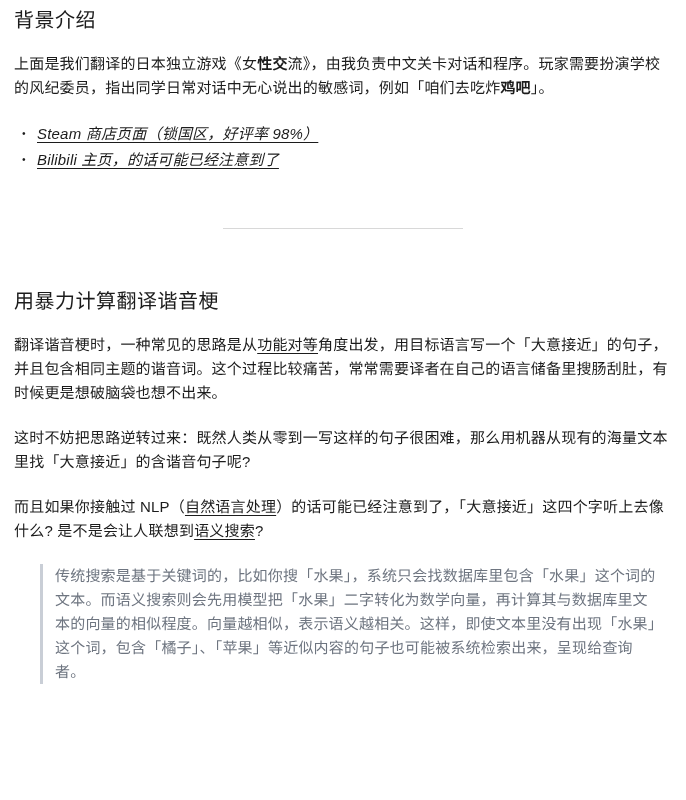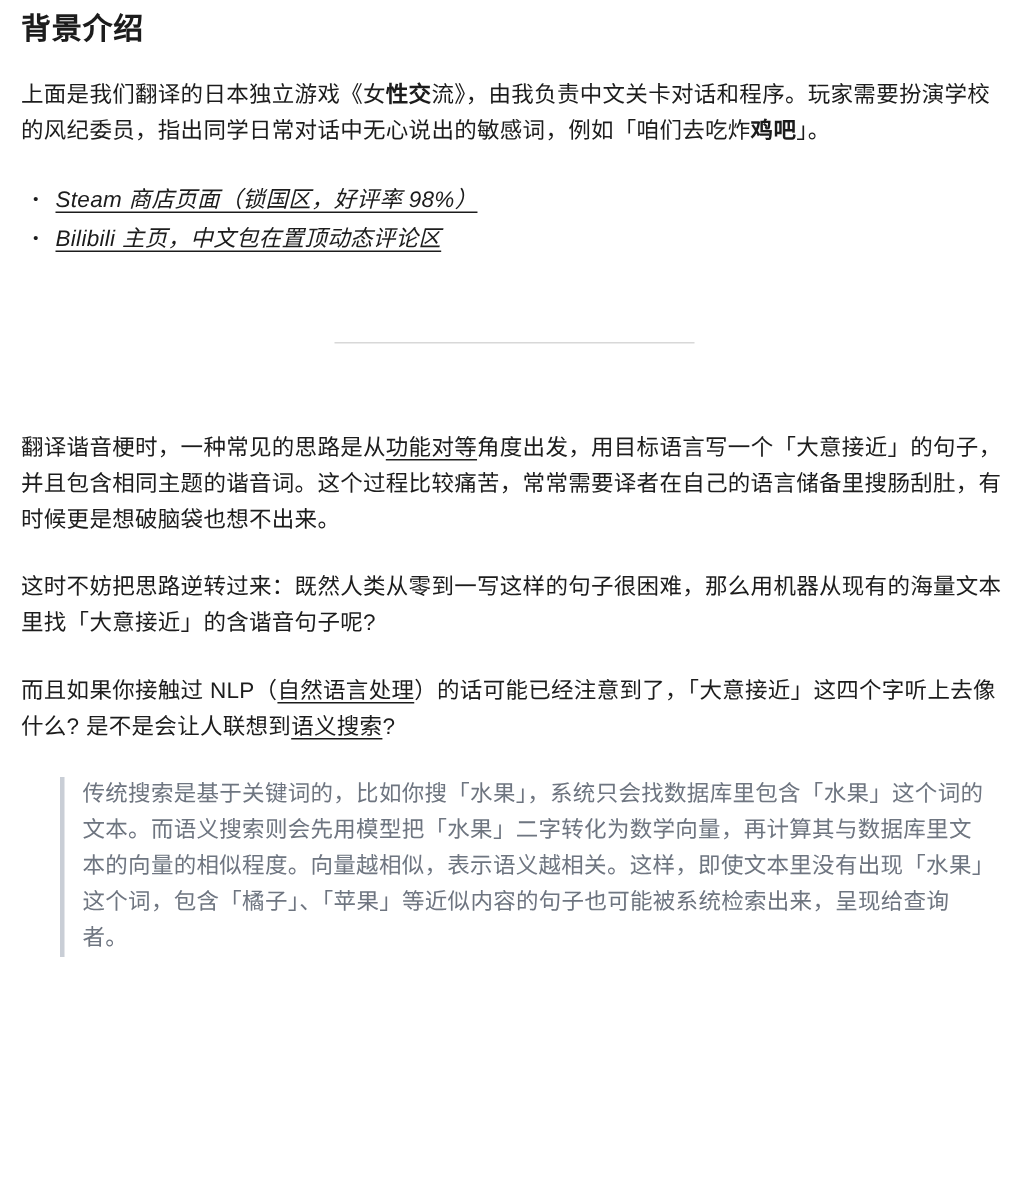--- a/index.html
+++ b/index.html
@@ -14,21 +14,21 @@
     font-family: "Liberation Sans", "DejaVu Sans", sans-serif;
     color: var(--text-color, #1c1c1c);
     overflow: hidden;
   }
   .article {
     padding: 6px 14px 0 14px;
   }
   h2.sec-heading {
     font-size: 20px;
     line-height: 28px;
-    font-weight: 700;
+    font-weight: 400;
     margin: 0 0 18px 0;
     letter-spacing: 0.5px;
   }
   p.para {
     font-size: 15px;
     line-height: 24px;
     margin: 0 0 21px 0;
     letter-spacing: 0.2px;
   }
   p.para strong { font-weight: 700; }
@@ -84,26 +84,27 @@
   <h2 class="sec-heading">背景介绍</h2>
 
   <p class="para"><span>上面是我们翻译的日本独立游戏《女</span><strong>性交</strong><span>流》，由我负责中文关卡对话和程序。玩家需要扮演学校的风纪委员，指出同学日常对话中无心说出的敏感词，例如「咱们去吃炸</span><strong>鸡吧</strong><span>」。</span></p>
 
 
   <ul class="link-list">
     <li>
       <a href="#" class="list-link">Steam 商店页面（锁国区，好评率 98%）</a>
     </li>
     <li>
-      <a href="#" class="list-link">Bilibili 主页，中文包在置顶动态评论区</a>
+      <a href="#" class="list-link">Bilibili 主页，的话可能已经注意到了</a>
     </li>
   </ul>
 
   <hr class="divider">
 
+  <h2 class="sec-heading">用暴力计算翻译谐音梗</h2>
 
   <p class="para"><span>翻译谐音梗时，一种常见的思路是从</span><a href="#" class="inline-link">功能对等</a><span>角度出发，用目标语言写一个「大意接近」的句子，并且包含相同主题的谐音词。这个过程比较痛苦，常常需要译者在自己的语言储备里搜肠刮肚，有时候更是想破脑袋也想不出来。</span></p>
 
   <p class="para"><span>这时不妨把思路逆转过来：既然人类从零到一写这样的句子很困难，那么用机器从现有的海量文本里找「大意接近」的含谐音句子呢?</span></p>
 
   <p class="para"><span>而且如果你接触过 NLP（</span><a href="#" class="inline-link">自然语言处理</a><span>）的话可能已经注意到了，「大意接近」这四个字听上去像什么? 是不是会让人联想到</span><a href="#" class="inline-link">语义搜索</a><span>?</span></p>
 
   <blockquote class="quote">
     <span>传统搜索是基于关键词的，比如你搜「水果」，系统只会找数据库里包含「水果」这个词的文本。而语义搜索则会先用模型把「水果」二字转化为数学向量，再计算其与数据库里文本的向量的相似程度。向量越相似，表示语义越相关。这样，即使文本里没有出现「水果」这个词，包含「橘子」、「苹果」等近似内容的句子也可能被系统检索出来，呈现给查询者。</span>
   </blockquote>

